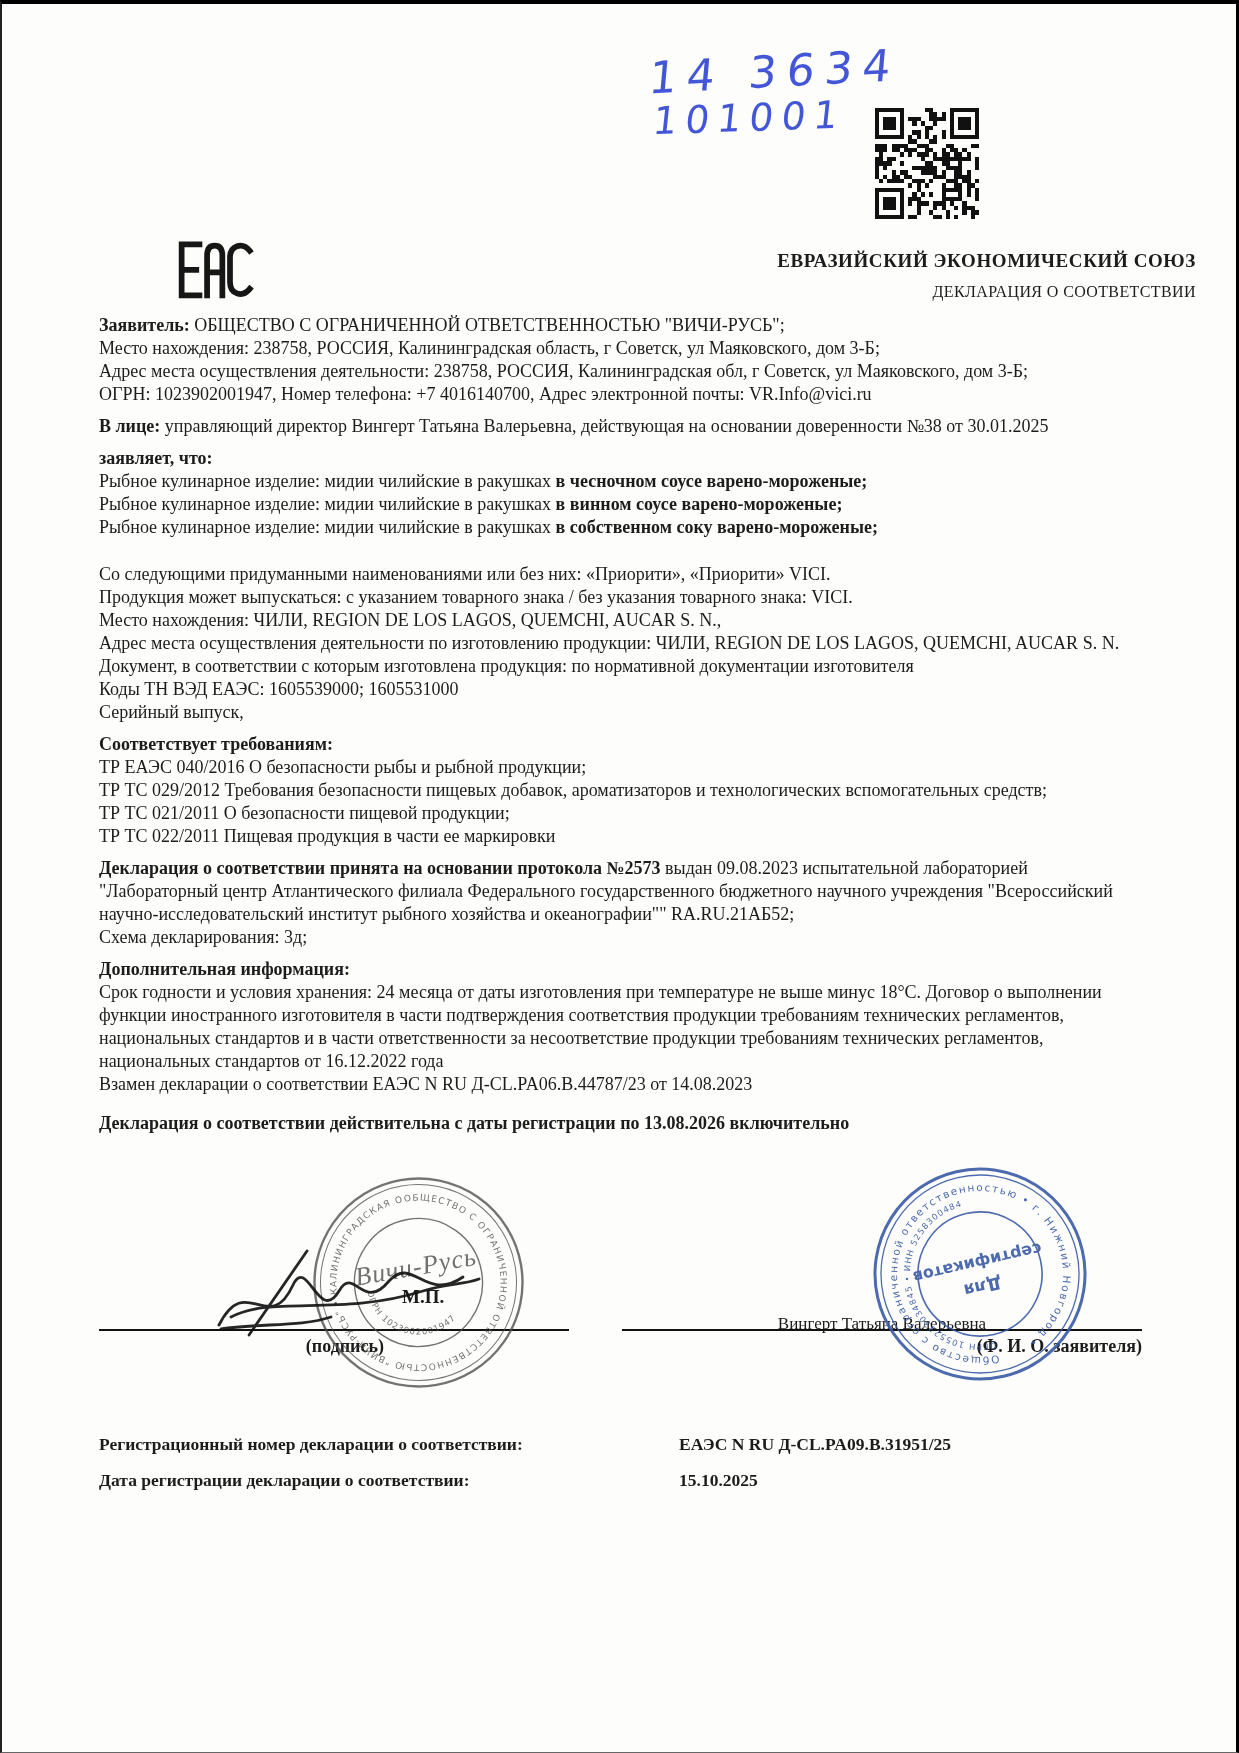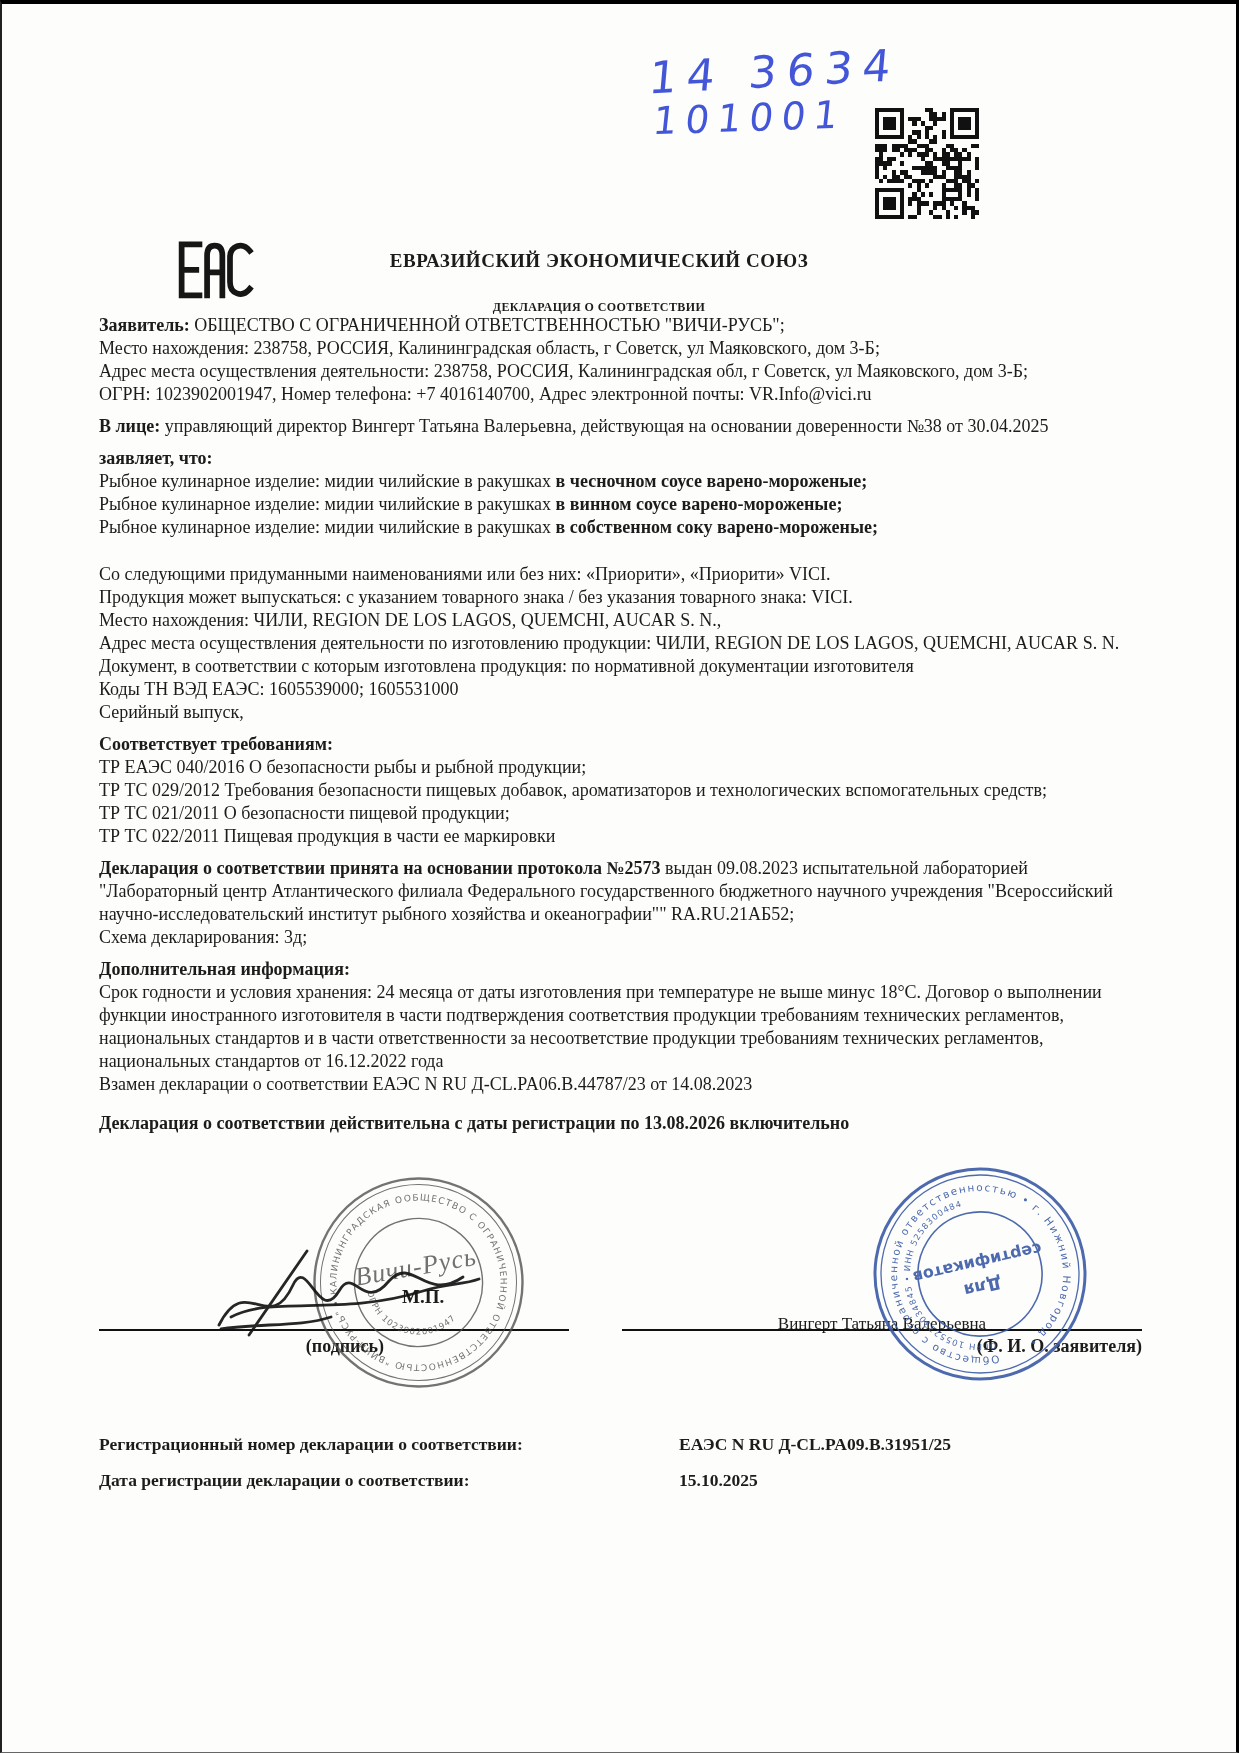--- a/index.html
+++ b/index.html
@@ -12,23 +12,23 @@
   .b { font-weight:bold; }
   .handwriting {
     position:absolute; left:645px; top:42px; color:#2a3fd4; opacity:.88;
     font-family:"DejaVu Sans", sans-serif; transform:rotate(-3deg) skewX(-8deg);
   }
   .handwriting .hw1 { font-size:44px; letter-spacing:10px; }
   .handwriting .hw2 { font-size:38px; letter-spacing:8px; margin-left:8px; margin-top:-2px; transform:rotate(1deg); }
   .qr { position:absolute; left:873px; top:104px; width:104px; height:111px; }
   .qr svg { width:100%; height:100%; fill:#111; }
   .eac-logo { position:absolute; left:172px; top:234px; width:84px; height:80px; }
-  .titles { position:absolute; left:0; right:40px; top:246px; text-align:center; }
+  .titles { position:absolute; left:0; right:40px; top:246px; text-align:right; }
   .title-union { font-size:19px; font-weight:bold; letter-spacing:.6px; }
-  .title-doc { font-size:12px; font-weight:bold; letter-spacing:.4px; margin-top:28px; }
+  .title-doc { font-size:16px; font-weight:normal; letter-spacing:.4px; margin-top:11px; }
   .content { position:absolute; left:97px; right:99px; top:310px; font-size:18px; line-height:23px; }
   .para { margin:0 0 9px 0; }
   .gap { height:15px; }
   .sig-block { position:relative; height:242px; margin-top:40px; }
   .hline { position:absolute; border-top:2px solid #111; }
   .sig-label { position:absolute; font-weight:bold; font-size:18px; text-align:right; }
   .sig-name { position:absolute; font-size:17px; text-align:center;margin-top:10px; }
   .mp-text { position:absolute; left:303px; top:110px; font-weight:bold; font-size:19px; z-index:3;text-align:right; }
   .stamp { position:absolute; }
   .stamp-left { left:212px; top:0; width:215px; height:215px; opacity:.78; z-index:2; }
@@ -286,21 +286,21 @@
   <div class="content">
 
     <div class="para">
       <div><span class="b">Заявитель:</span> <span>ОБЩЕСТВО С ОГРАНИЧЕННОЙ ОТВЕТСТВЕННОСТЬЮ "ВИЧИ-РУСЬ";</span></div>
       <div>Место нахождения: 238758, РОССИЯ, Калининградская область, г Советск, ул Маяковского, дом 3-Б;</div>
       <div>Адрес места осуществления деятельности: 238758, РОССИЯ, Калининградская обл, г Советск, ул Маяковского, дом 3-Б;</div>
       <div>ОГРН: 1023902001947, Номер телефона: +7 4016140700, Адрес электронной почты: VR.Info@vici.ru</div>
     </div>
 
     <div class="para">
-      <span class="b">В лице:</span> <span>управляющий директор Вингерт Татьяна Валерьевна, действующая на основании доверенности №38 от 30.04.2025</span>
+      <span class="b">В лице:</span> <span>управляющий директор Вингерт Татьяна Валерьевна, действующая на основании доверенности №38 от 30.01.2025</span>
     </div>
 
     <div class="para">
       <div class="b">заявляет, что:</div>
       <div><span>Рыбное кулинарное изделие: мидии чилийские в ракушках </span><span class="b">в чесночном соусе варено-мороженые;</span></div>
       <div><span>Рыбное кулинарное изделие: мидии чилийские в ракушках </span><span class="b">в винном соусе варено-мороженые;</span></div>
       <div><span>Рыбное кулинарное изделие: мидии чилийские в ракушках </span><span class="b">в собственном соку варено-мороженые;</span></div>
     </div>
 
     <div class="gap"></div>

